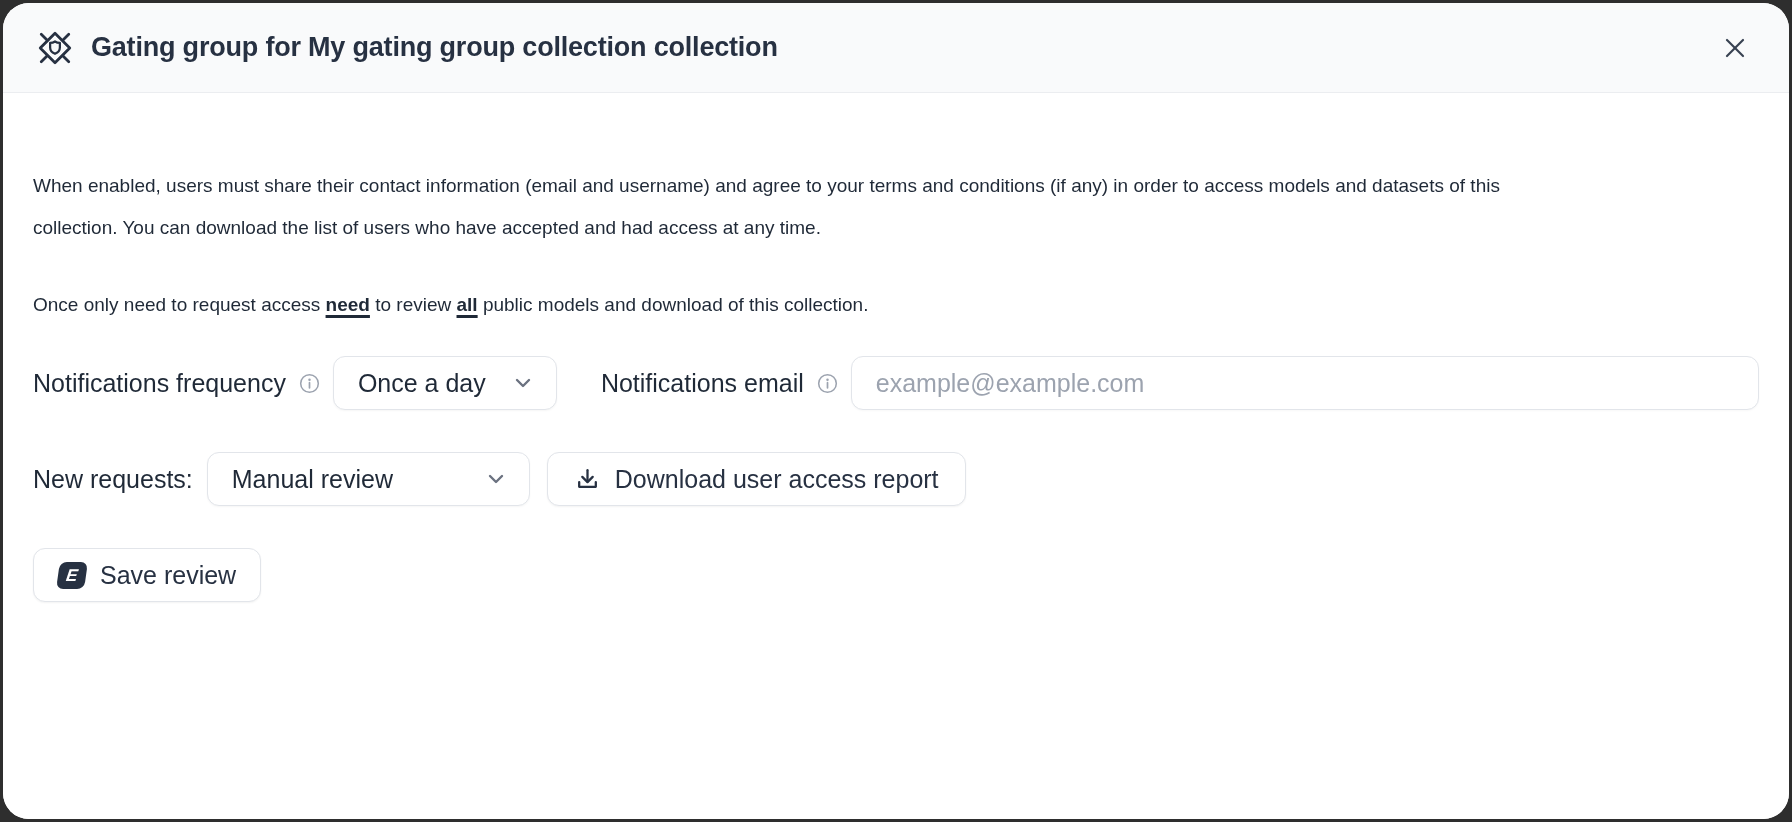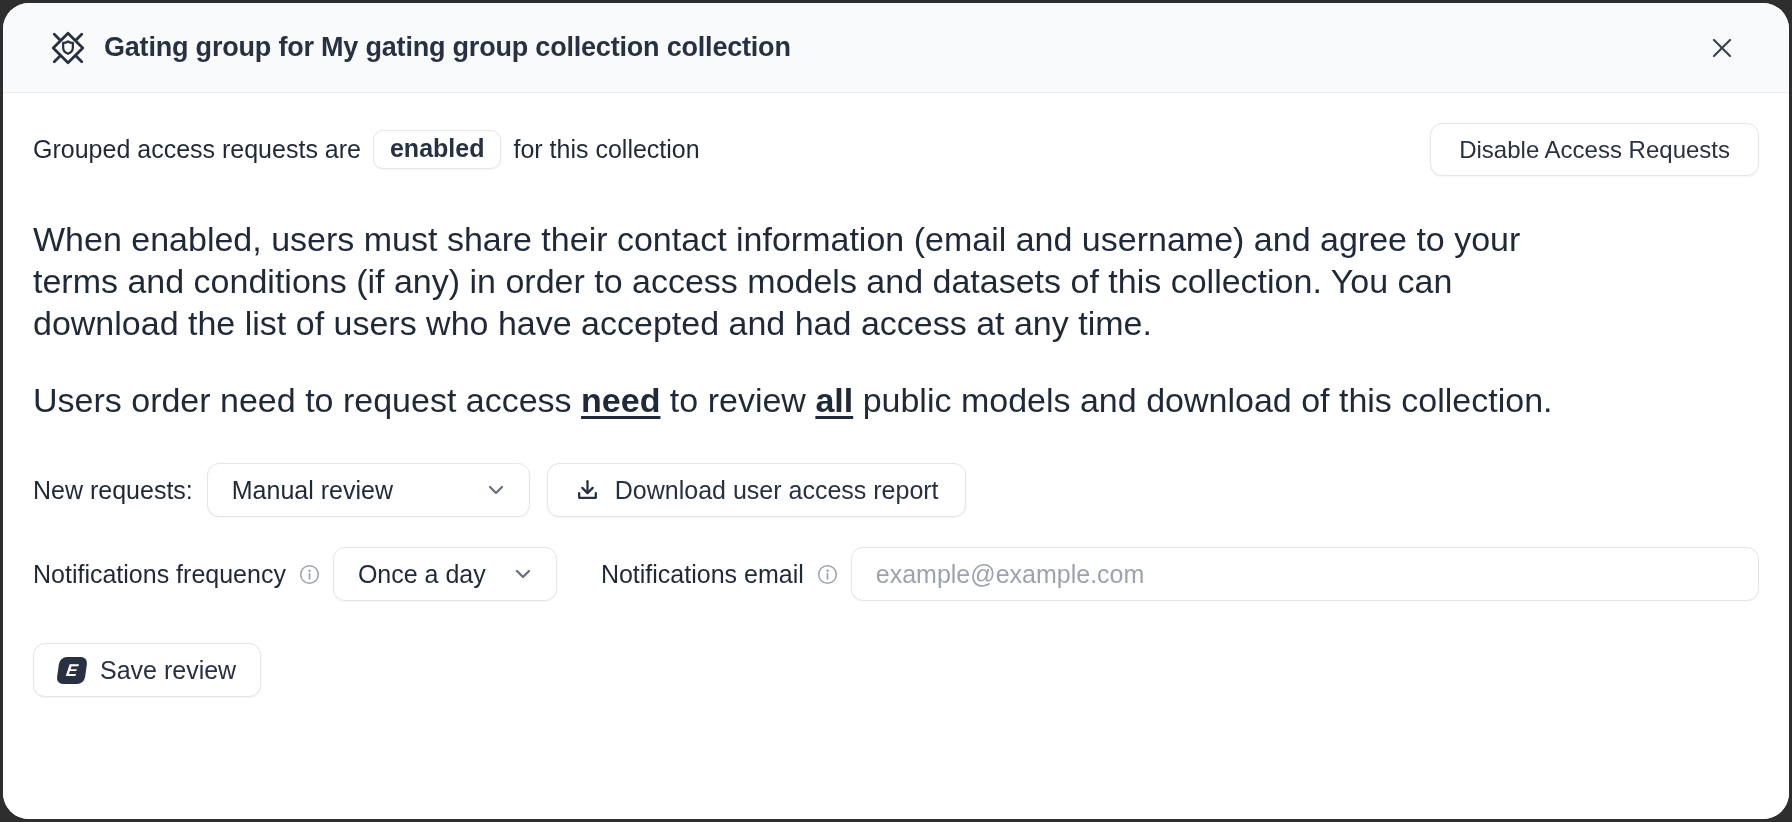--- a/index.html
+++ b/index.html
@@ -21,21 +21,21 @@
     flex-direction: column;
   }
   
   .modal-header {
     height: 90px;
     flex: 0 0 90px;
     background: #f9fafb;
     border-bottom: 1px solid #ebedf0;
     display: flex;
     align-items: center;
-    padding: 0 45px;
+    padding: 0 32px;
     justify-content: space-between;
   }
   .gating-icon { width: 40px; height: 40px; margin-right: 16px; flex: 0 0 auto; }
   .modal-title {
     font-size: 27px;
     font-weight: 700;
     color: #273142;
     letter-spacing: -0.2px;
   }
   .close-btn {
@@ -80,21 +80,21 @@
     color: #273142;
     font-size: 24px;
     font-family: "Liberation Sans", sans-serif;
     cursor: pointer;
     white-space: nowrap;
   }
   .disable-btn { margin-left: auto; height: 53px; padding: 0 28px; }
   .paragraph {
     margin-top: 42px;
     max-width: 1545px;
-    font-size: 34px;
+    font-size: 19px;
     line-height: 42px;
     color: #1f2937;
   }
   .paragraph-2 { margin-top: 35px; }
   .emph {
     font-weight: 700;
     text-decoration: underline;
     text-decoration-thickness: 2.5px;
     text-underline-offset: 4px;
   }
@@ -176,52 +176,24 @@
         <svg width="26" height="26" viewBox="0 0 26 26">
           <line x1="5" y1="5" x2="21" y2="21" stroke="#374151" stroke-width="2.2" stroke-linecap="round"></line>
           <line x1="21" y1="5" x2="5" y2="21" stroke="#374151" stroke-width="2.2" stroke-linecap="round"></line>
         </svg>
       </span>
     </button>
   </div>
 
   <div class="modal-body">
 
-    <div class="status-row">
-      <span>Grouped access requests are</span>
-      <span class="status-badge">enabled</span>
-      <span>for this collection</span>
-      <button class="btn disable-btn">Disable Access Requests</button>
-    </div>
 
     <p class="paragraph">When enabled, users must share their contact information (email and username) and agree to your terms and conditions (if any) in order to access models and datasets of this collection. You can download the list of users who have accepted and had access at any time.</p>
 
-    <p class="paragraph paragraph-2"><span>Users order need to request access </span><span class="emph">need</span><span> to review </span><span class="emph">all</span><span> public models and download of this collection.</span></p>
-
-    <div class="control-row row-requests">
-      <span>New requests:</span>
-      <div class="select-control select-requests">
-        <span>Manual review</span>
-        <span>
-          <svg width="26" height="26" viewBox="0 0 26 26" fill="none">
-            <polyline points="7,10 13,16 19,10" stroke="#6b7280" stroke-width="2.4" stroke-linecap="round" stroke-linejoin="round"></polyline>
-          </svg>
-        </span>
-      </div>
-      <button class="btn download-btn">
-        <span>
-          <svg width="27" height="27" viewBox="0 0 26 26" fill="none">
-            <line x1="13" y1="4" x2="13" y2="15" stroke="#273142" stroke-width="2.2" stroke-linecap="round"></line>
-            <polyline points="8,10.5 13,15.5 18,10.5" stroke="#273142" stroke-width="2.2" stroke-linecap="round" stroke-linejoin="round"></polyline>
-            <path d="M5 15.5 v4.5 h16 v-4.5" stroke="#273142" stroke-width="2.2" stroke-linecap="round" stroke-linejoin="round"></path>
-          </svg>
-        </span>
-        <span>Download user access report</span>
-      </button>
-    </div>
+    <p class="paragraph paragraph-2"><span>Once only need to request access </span><span class="emph">need</span><span> to review </span><span class="emph">all</span><span> public models and download of this collection.</span></p>
 
     <div class="control-row row-notifications">
       <span>Notifications frequency</span>
       <span class="info-icon">
         <svg width="23" height="23" viewBox="0 0 24 24" fill="none">
           <circle cx="12" cy="12" r="9.2" stroke="#9ca3af" stroke-width="1.6"></circle>
           <circle cx="12" cy="8" r="1.3" fill="#9ca3af"></circle>
           <line x1="12" y1="11.2" x2="12" y2="16.5" stroke="#9ca3af" stroke-width="1.8" stroke-linecap="round"></line>
         </svg>
       </span>
@@ -237,20 +209,42 @@
       <span class="info-icon">
         <svg width="23" height="23" viewBox="0 0 24 24" fill="none">
           <circle cx="12" cy="12" r="9.2" stroke="#9ca3af" stroke-width="1.6"></circle>
           <circle cx="12" cy="8" r="1.3" fill="#9ca3af"></circle>
           <line x1="12" y1="11.2" x2="12" y2="16.5" stroke="#9ca3af" stroke-width="1.8" stroke-linecap="round"></line>
         </svg>
       </span>
       <input class="email-input" type="text" value="" placeholder="example@example.com" style="">
     </div>
 
+    <div class="control-row row-requests">
+      <span>New requests:</span>
+      <div class="select-control select-requests">
+        <span>Manual review</span>
+        <span>
+          <svg width="26" height="26" viewBox="0 0 26 26" fill="none">
+            <polyline points="7,10 13,16 19,10" stroke="#6b7280" stroke-width="2.4" stroke-linecap="round" stroke-linejoin="round"></polyline>
+          </svg>
+        </span>
+      </div>
+      <button class="btn download-btn">
+        <span>
+          <svg width="27" height="27" viewBox="0 0 26 26" fill="none">
+            <line x1="13" y1="4" x2="13" y2="15" stroke="#273142" stroke-width="2.2" stroke-linecap="round"></line>
+            <polyline points="8,10.5 13,15.5 18,10.5" stroke="#273142" stroke-width="2.2" stroke-linecap="round" stroke-linejoin="round"></polyline>
+            <path d="M5 15.5 v4.5 h16 v-4.5" stroke="#273142" stroke-width="2.2" stroke-linecap="round" stroke-linejoin="round"></path>
+          </svg>
+        </span>
+        <span>Download user access report</span>
+      </button>
+    </div>
+
     <div class="control-row row-save">
       <button class="btn save-btn">
         <span class="enterprise-badge">E</span>
         <span>Save review</span>
       </button>
     </div>
 
   </div>
 </div>
 

